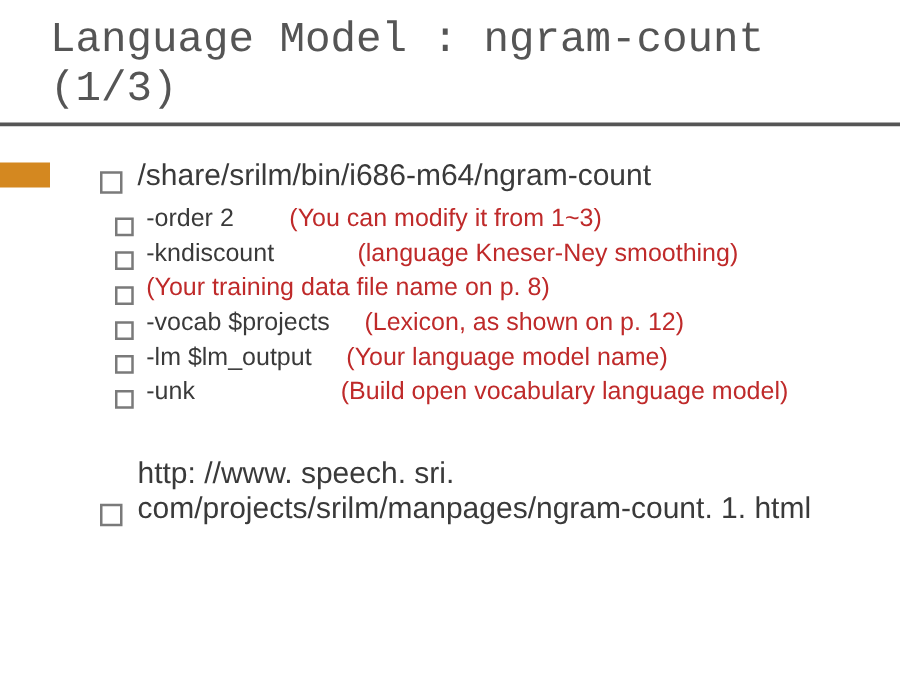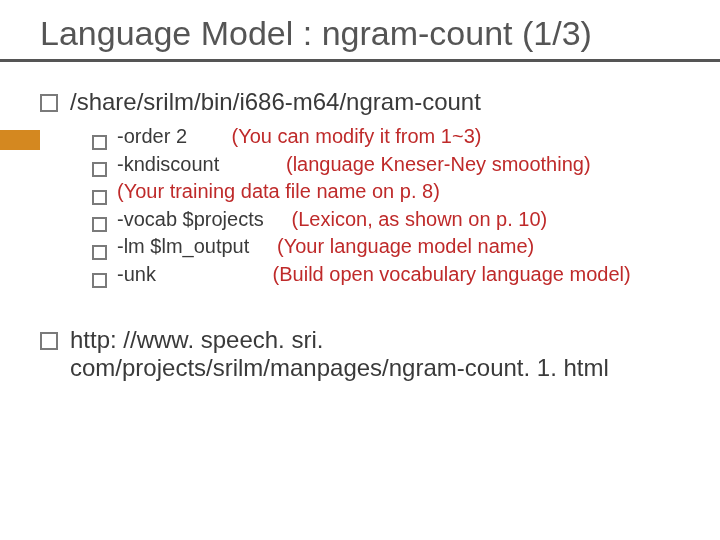--- a/index.html
+++ b/index.html
@@ -17,44 +17,46 @@
     position: relative;
     width: 720px;
     height: 540px;
     box-sizing: border-box;
   }
   .title {
     font-size: 34px;
     line-height: 1.15;
     color: #555;
     margin: 14px 0 4px 40px;
+    font-family: Liberation Mono, monospace;
   }
   .underline {
     height: 3px;
     background: #555;
     margin: 6px 0 0 0;
     width: 100%;
   }
   .accent {
     position: absolute;
     left: 0;
     top: 116px;
     width: 40px;
     height: 20px;
     background: #d48820;
   }
   .content {
     margin: 26px 38px 0 40px;
   }
   .l1 {
     display: flex;
-    align-items: flex-start;
+    align-items: flex-end;
     font-size: 24px;
     color: #3a3a3a;
     margin-bottom: 8px;
+    padding-left: 40px;
   }
   .bullet-open {
     display: inline-block;
     width: 14px;
     height: 14px;
     border: 2px solid #7a7a7a;
     margin: 6px 12px 0 0;
     flex: 0 0 auto;
   }
   .l1-text { flex: 1; }
@@ -116,21 +118,21 @@
       <div class="l2">
         <span class="bullet-box"></span>
         <span class="l2-body">
           <span class="note">(Your training data file name on p. 8)</span>
         </span>
       </div>
 
       <div class="l2">
         <span class="bullet-box"></span>
         <span class="l2-body">
-          <span class="flag">-vocab $projects     </span><span class="note">(Lexicon, as shown on p. 10)</span>
+          <span class="flag">-vocab $projects     </span><span class="note">(Lexicon, as shown on p. 12)</span>
         </span>
       </div>
 
       <div class="l2">
         <span class="bullet-box"></span>
         <span class="l2-body">
           <span class="flag">-lm $lm_output     </span><span class="note">(Your language model name)</span>
         </span>
       </div>
 

